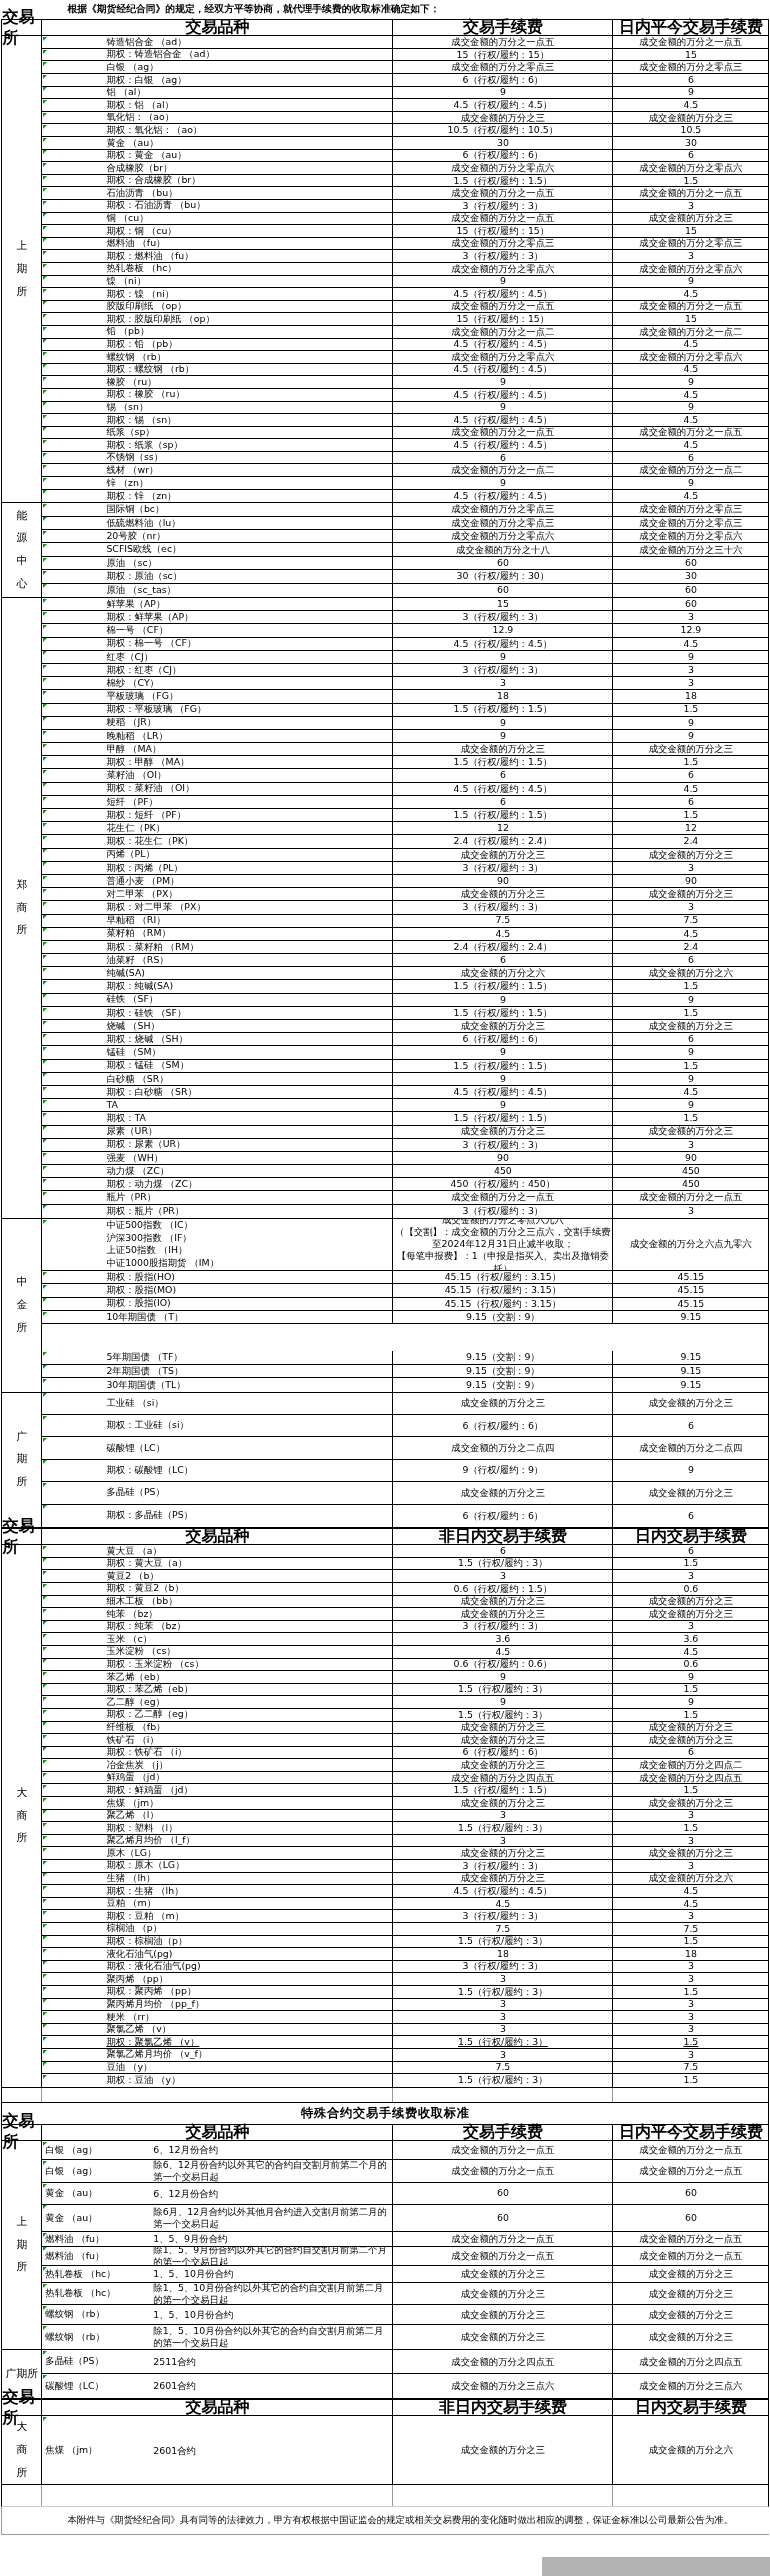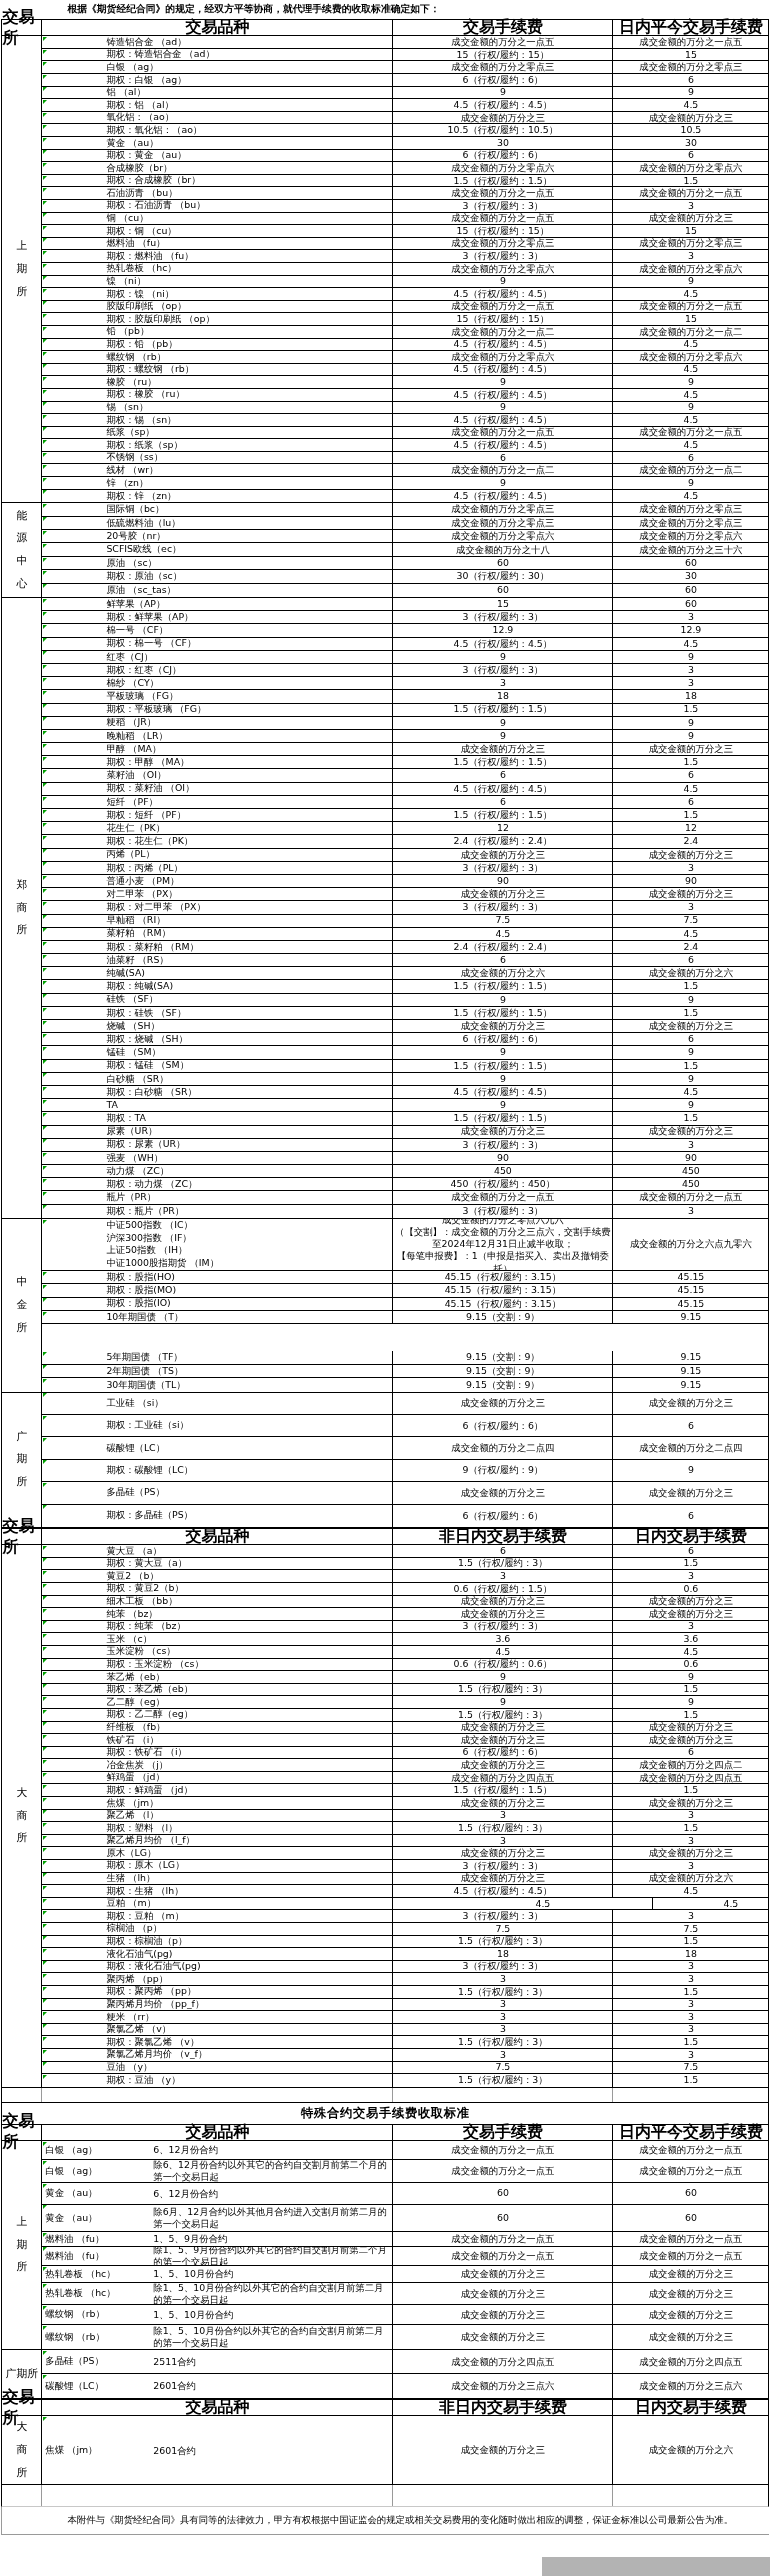--- a/index.html
+++ b/index.html
@@ -769,21 +769,21 @@
           <div class="row" style="height: 12.6px;">
             <div class="c-prod"><i class="tri"></i><span class="t">生猪 （lh）</span></div>
             <div class="c-fee">成交金额的万分之三</div>
             <div class="c-intra">成交金额的万分之六</div>
           </div>
           <div class="row" style="height: 12.6px;">
             <div class="c-prod"><i class="tri"></i><span class="t">期权：生猪 （lh）</span></div>
             <div class="c-fee">4.5（行权/履约：4.5）</div>
             <div class="c-intra">4.5</div>
           </div>
-          <div class="row" style="height: 12.6px; gap: 40px;">
+          <div class="row" style="height: 12.6px;">
             <div class="c-prod"><i class="tri"></i><span class="t">豆粕 （m）</span></div>
             <div class="c-fee">4.5</div>
             <div class="c-intra">4.5</div>
           </div>
           <div class="row" style="height: 12.6px;">
             <div class="c-prod"><i class="tri"></i><span class="t">期权：豆粕 （m）</span></div>
             <div class="c-fee">3（行权/履约：3）</div>
             <div class="c-intra">3</div>
           </div>
           <div class="row" style="height: 12.6px;">
@@ -824,21 +824,21 @@
           <div class="row" style="height: 12.6px;">
             <div class="c-prod"><i class="tri"></i><span class="t">粳米 （rr）</span></div>
             <div class="c-fee">3</div>
             <div class="c-intra">3</div>
           </div>
           <div class="row" style="height: 12.6px;">
             <div class="c-prod"><i class="tri"></i><span class="t">聚氯乙烯 （v）</span></div>
             <div class="c-fee">3</div>
             <div class="c-intra">3</div>
           </div>
-          <div class="row" style="height: 12.6px;">
+          <div class="row" style="height: 12.6px; text-decoration: underline;">
             <div class="c-prod"><i class="tri"></i><span class="t">期权：聚氯乙烯 （v）</span></div>
             <div class="c-fee">1.5（行权/履约：3）</div>
             <div class="c-intra">1.5</div>
           </div>
           <div class="row" style="height: 12.6px;">
             <div class="c-prod"><i class="tri"></i><span class="t">聚氯乙烯月均价 （v_f）</span></div>
             <div class="c-fee">3</div>
             <div class="c-intra">3</div>
           </div>
           <div class="row" style="height: 12.6px;">

